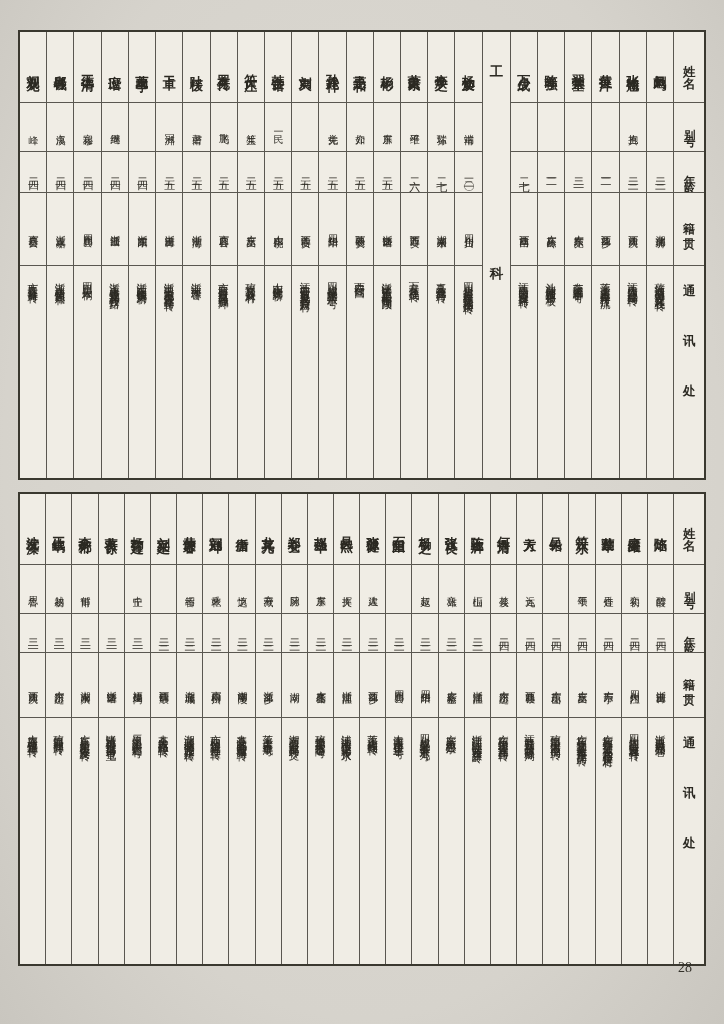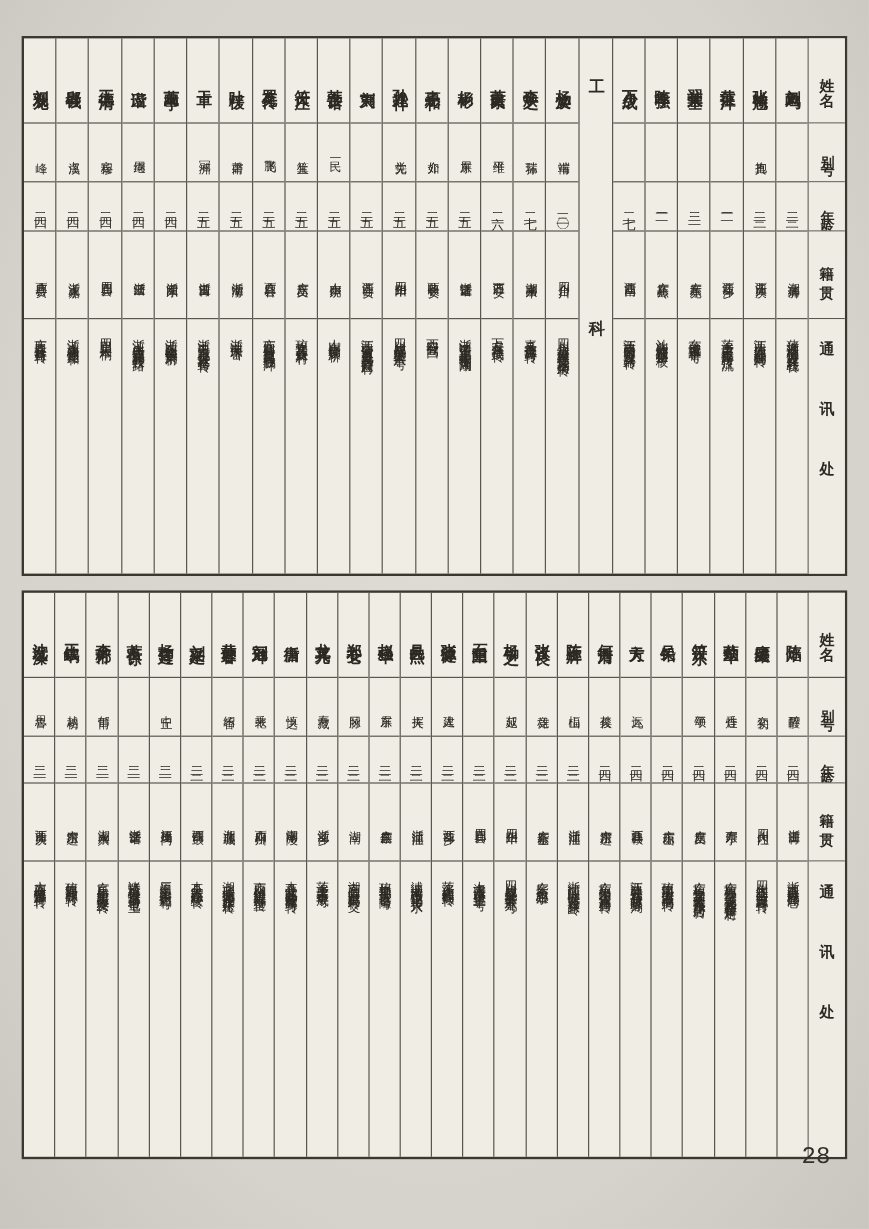--- a/index.html
+++ b/index.html
@@ -58,21 +58,21 @@
   .hdr .c3{letter-spacing:16px;font-size:12px;}
   .hdr .c4{letter-spacing:50px;font-size:12.5px;}
   
   .c-label{
     height:100%;border-bottom:none;
     font-size:13.5px;font-weight:700;letter-spacing:200px;
     justify-content:center;
   }
   .page-number{
     position:absolute;right:32px;bottom:48px;
-    font-family:Liberation Mono, monospace;font-size:20px;color:#33312a;
+    font-family:Liberation Serif, serif;font-size:14px;color:#33312a;
   }
 </style>
 </head>
 <body>
 
 <div class="page">
   <div class="tbl tbl-top">
       <div class="col hdr">
         <div class="cell c0">姓名</div>
         <div class="cell c1">别号</div>

